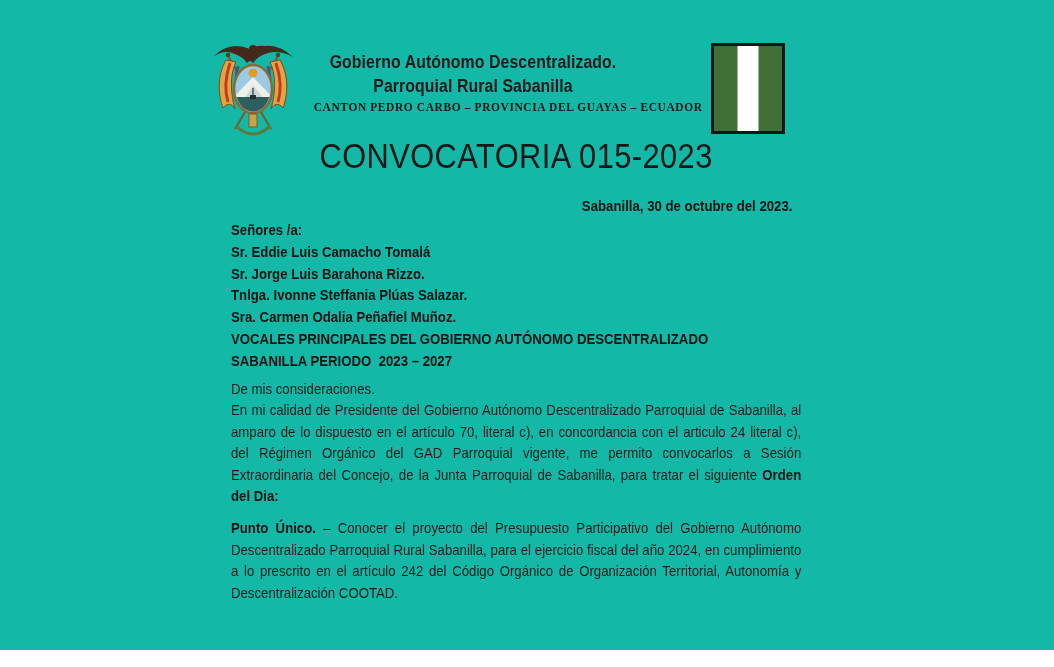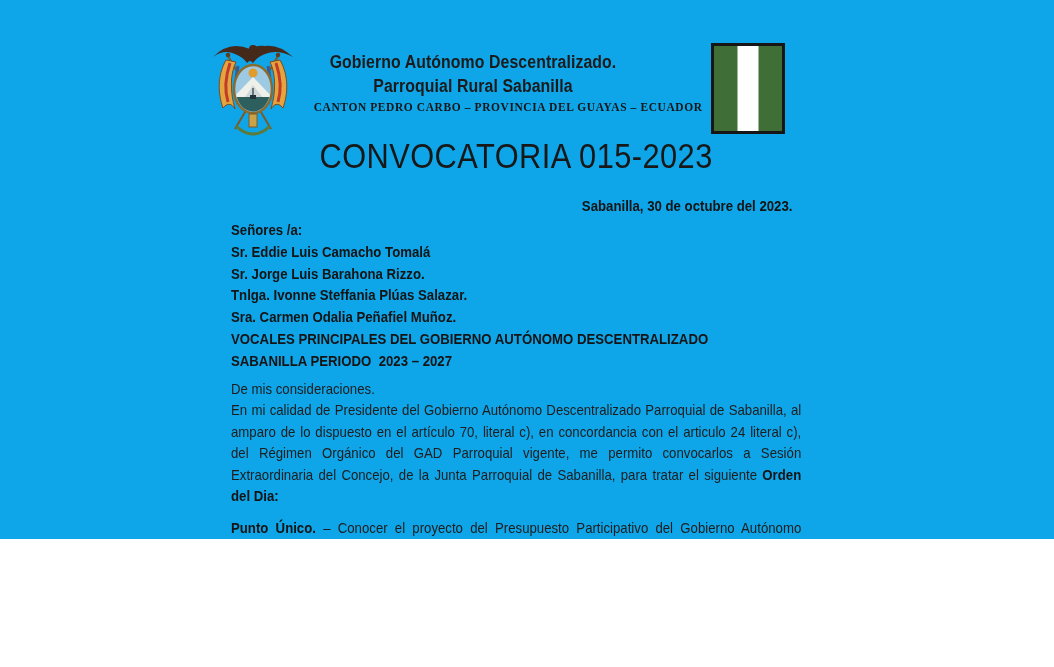--- a/index.html
+++ b/index.html
@@ -1,22 +1,22 @@
 <!DOCTYPE html>
 <html><head>
 <meta charset="utf-8">
 <style>
   * { margin:0; padding:0; box-sizing:border-box; }
   html,body { background:#ffffff; }
   body { font-family:"Liberation Sans", sans-serif; color:#1c1c1c; }
 
   .page {
     position:relative;
-    width:1054px; height:539px;
-    background:#0ea5e9;
+    width:1054px; height:650px;
+    background:#14b8a6;
     overflow:hidden;
     text-decoration:underline;
   }
 
   
   .coa {
     position:absolute; left:205px; top:36px;
     width:96px; height:102px;
   }
   .lh-text {

